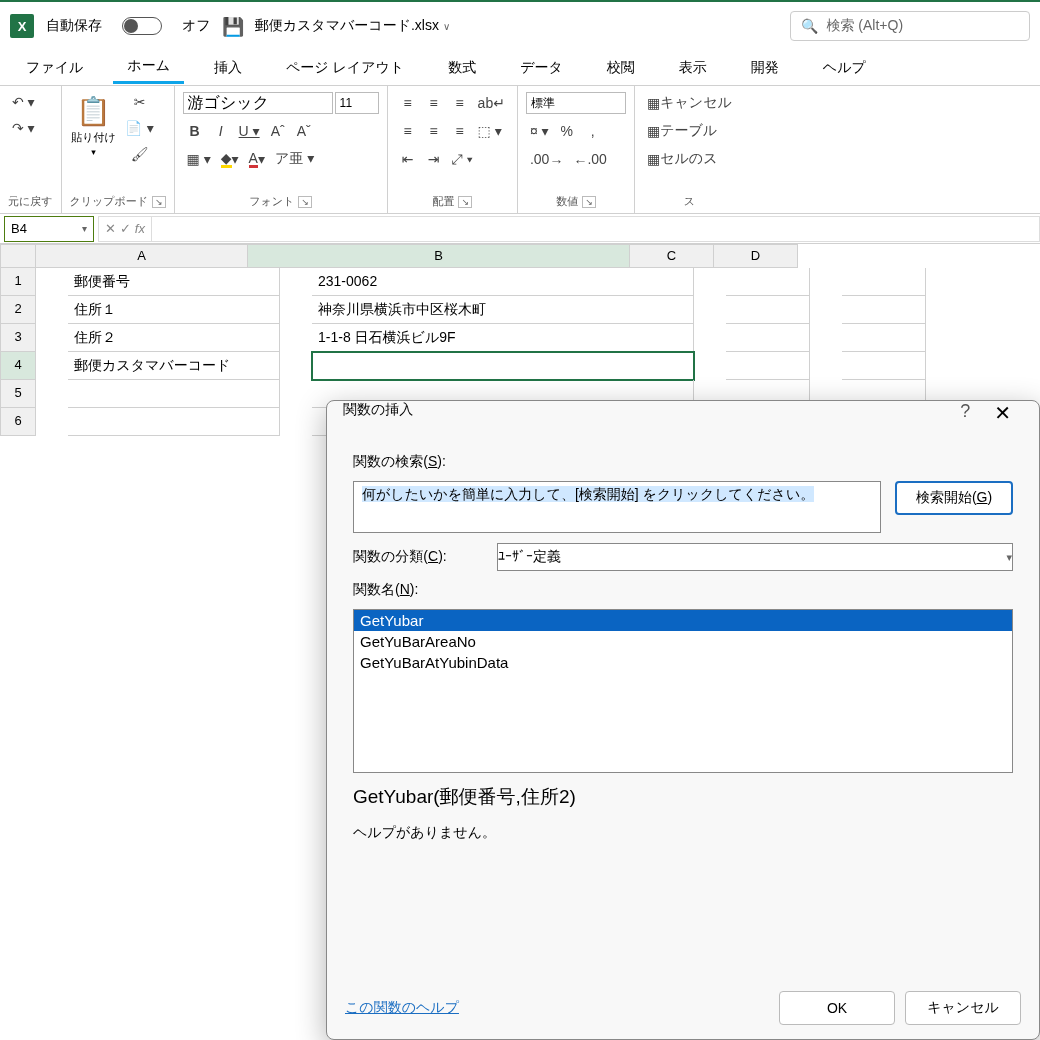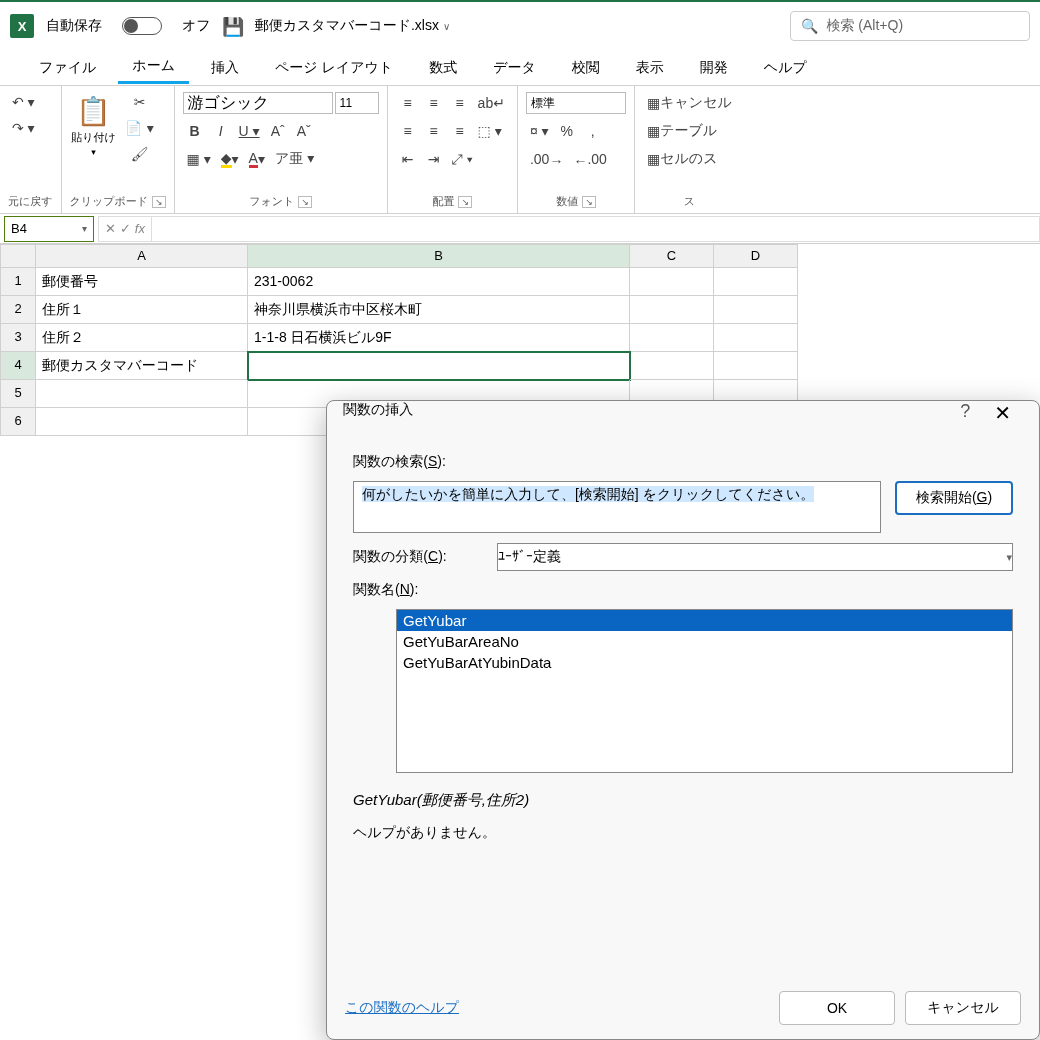--- a/index.html
+++ b/index.html
@@ -10,21 +10,21 @@
 .app-icon { width: 24px; height: 24px; background: #217346; color: #fff; display: flex; align-items: center; justify-content: center; font-weight: bold; font-size: 13px; border-radius: 2px; }
 .autosave { display: flex; align-items: center; gap: 20px; font-size: 14px; }
 .toggle { width: 40px; height: 18px; border: 1px solid #555; border-radius: 9px; position: relative; background: #fff; }
 .toggle::before { content: ''; width: 14px; height: 14px; background: #555; border-radius: 50%; position: absolute; left: 1px; top: 1px; }
 .save-icon { width: 20px; height: 20px; color: #8f4fa0; font-size: 18px; }
 .filename { font-size: 14px; display: flex; align-items: center; gap: 4px; }
 .filename-drop { font-size: 10px; color: #666; }
 .searchbox { margin-left: auto; width: 240px; height: 30px; border: 1px solid #ccc; border-radius: 4px; background: #fff; display: flex; align-items: center; padding: 0 10px; gap: 8px; color: #666; font-size: 14px; }
 
 
-.ribbon-tabs { height: 36px; display: flex; align-items: center; padding: 0 25px; gap: 8px; border-bottom: 1px solid #d0d0d0; }
+.ribbon-tabs { height: 36px; display: flex; align-items: center; padding: 0 12px; gap: 16px; border-bottom: 1px solid #d0d0d0; }
 .ribbon-tab { padding: 6px 14px; font-size: 14px; cursor: pointer; }
 .ribbon-tab.active { border-bottom: 3px solid #0ea5e9; font-weight: 500; }
 
 
 .ribbon { height: 128px; background: #fff; border-bottom: 1px solid #d0d0d0; display: flex; }
 .ribbon-group { border-right: 1px solid #d0d0d0; padding: 4px 8px 2px 8px; display: flex; flex-direction: column; }
 .group-content { flex: 1; display: flex; align-items: flex-start; gap: 4px; }
 .group-label { font-size: 11px; color: #555; text-align: center; padding: 2px 0; display: flex; justify-content: center; align-items: center; gap: 4px; }
 .group-launcher { font-size: 9px; color: #666; border: 1px solid #bbb; padding: 0 2px; }
 .btn-stack { display: flex; flex-direction: column; gap: 2px; }
@@ -46,43 +46,43 @@
 
 
 .grid { position: relative; }
 .col-headers { display: flex; height: 24px; }
 .corner { width: 36px; border: 1px solid #d0d0d0; background: #f0f0f0; }
 .colh { border: 1px solid #d0d0d0; border-left: none; background: #f0f0f0; text-align: center; font-size: 13px; line-height: 22px; }
 .colh.selected { background: #d8e8dd; }
 .row { display: flex; height: 28px; }
 .rowh { width: 36px; border: 1px solid #d0d0d0; border-top: none; background: #f0f0f0; text-align: center; font-size: 13px; line-height: 26px; }
 .rowh.selected { background: #d8e8dd; }
-.cell { border: 1px solid #d0d0d0; border-top: none; border-left: none; padding: 0 6px; font-size: 14px; line-height: 26px; overflow: hidden; white-space: nowrap; }
+.cell { border: 1px solid #d0d0d0; border-top: none; border-left: none; padding: 0 6px; font-size: 14px; line-height: 26px; overflow: hidden; white-space: nowrap; margin-left: 32px; }
 .cell.selected { outline: 2px solid #217346; outline-offset: -1px; }
 
 
 .cA { width: 212px; } .cB { width: 382px; } .cC { width: 84px; } .cD { width: 84px; }
 
 
 .dialog { position: absolute; left: 326px; top: 400px; width: 714px; height: 640px; background: #f8f8f8; border: 1px solid #888; border-radius: 8px; box-shadow: 0 8px 30px rgba(0,0,0,0.3); display: flex; flex-direction: column; }
 .dlg-title { height: 42px; display: flex; padding: 0 16px; font-size: 14px; }
 .dlg-title .spacer { flex: 1; }
 .dlg-help { font-size: 18px; color: #555; padding: 0 12px; cursor: pointer; }
 .dlg-close { font-size: 20px; padding: 0 12px; cursor: pointer; }
 .dlg-body { flex: 1; padding: 10px 26px 16px 26px; display: flex; flex-direction: column; gap: 10px; }
 .dlg-label { font-size: 14px; }
 .dlg-row { display: flex; gap: 14px; align-items: flex-start; }
 .dlg-searchbox { flex: 1; height: 52px; border: 1px solid #888; background: #fff; padding: 4px 8px; font-size: 14px; }
 .dlg-searchbox .hl { background: #d0e8ff; }
 .dlg-go-btn { width: 118px; height: 34px; border: 2px solid #1b6ec2; background: #fff; font-size: 14px; border-radius: 4px; }
 .dlg-select { flex: 1; height: 28px; border: 1px solid #888; padding: 0 0; font-size: 14px; background: #fff; display: flex; align-items: center; justify-content: space-between; }
-.dlg-list { border: 1px solid #888; background: #fff; height: 164px; overflow: auto; font-size: 15px; margin-left: 43px; }
+.dlg-list { border: 1px solid #888; background: #fff; height: 164px; overflow: auto; font-size: 15px; }
 .dlg-list-item { padding: 2px 6px; }
 .dlg-list-item.sel { background: #0a64c2; color: #fff; }
-.dlg-sig { font-size: 15px; margin-top: 8px; font-style: italic; }
+.dlg-sig { font-size: 19px; margin-top: 1px; }
 .dlg-no-help { font-size: 14px; margin-top: 4px; }
 .dlg-footer { display: flex; align-items: center; padding: 14px 18px; gap: 10px; }
 .dlg-link { color: #1b6ec2; text-decoration: underline; font-size: 14px; flex: 1; cursor: pointer; }
 .dlg-btn { width: 116px; height: 34px; border: 1px solid #bbb; background: #fff; border-radius: 4px; font-size: 14px; }
 .under { text-decoration: underline; }
 </style>
 </head>
 <body>
 
 <div class="titlebar">

